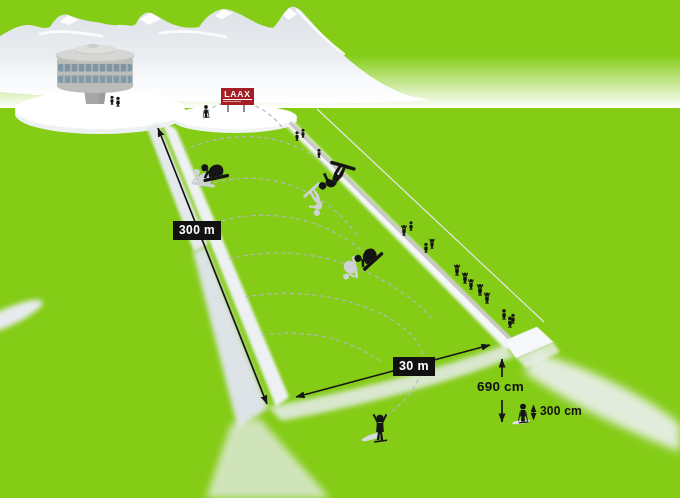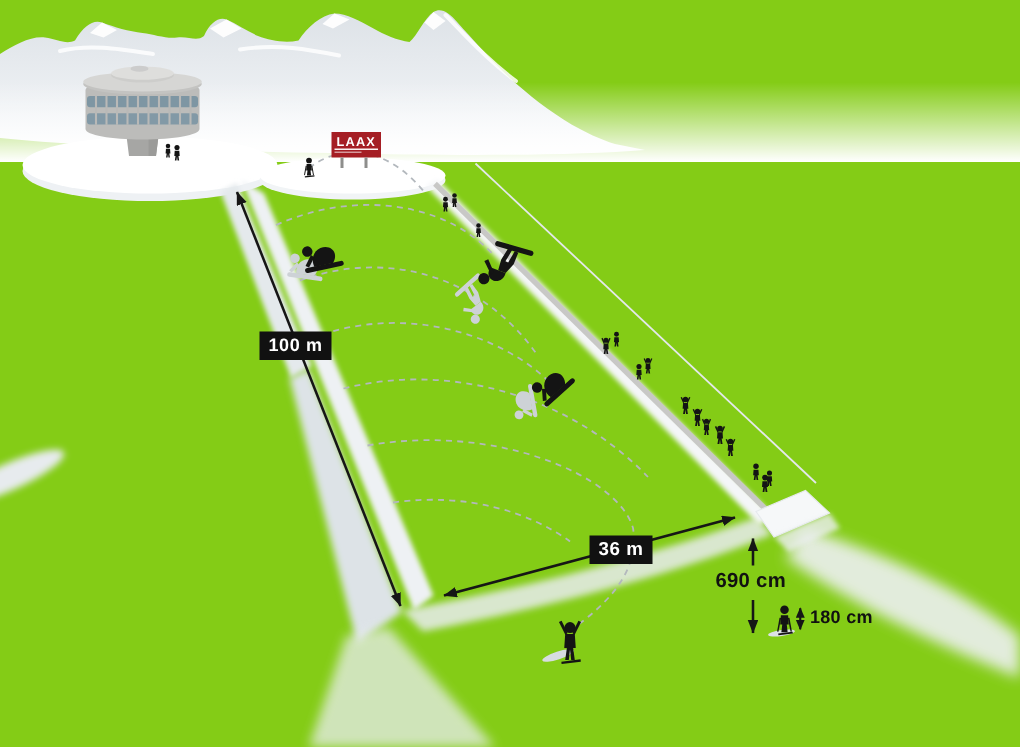--- a/index.html
+++ b/index.html
@@ -225,18 +225,18 @@
 </svg>
 
 <div id="laax-sign">
   <span class="brand">LAAX</span>
   <div class="rule"></div>
   <div class="sub"></div>
   <div class="sign-leg leg-l"></div>
   <div class="sign-leg leg-r"></div>
 </div>
 
-<div id="label-200m" class="dim-box">100 m</div>
-<div id="label-22m" class="dim-box">36 m</div>
+<div id="label-200m" class="dim-box">300 m</div>
+<div id="label-22m" class="dim-box">30 m</div>
 <div id="label-690" class="dim-text">690 cm</div>
-<div id="label-180" class="dim-text">180 cm</div>
+<div id="label-180" class="dim-text">300 cm</div>
 
 </div>
 
 </body></html>

